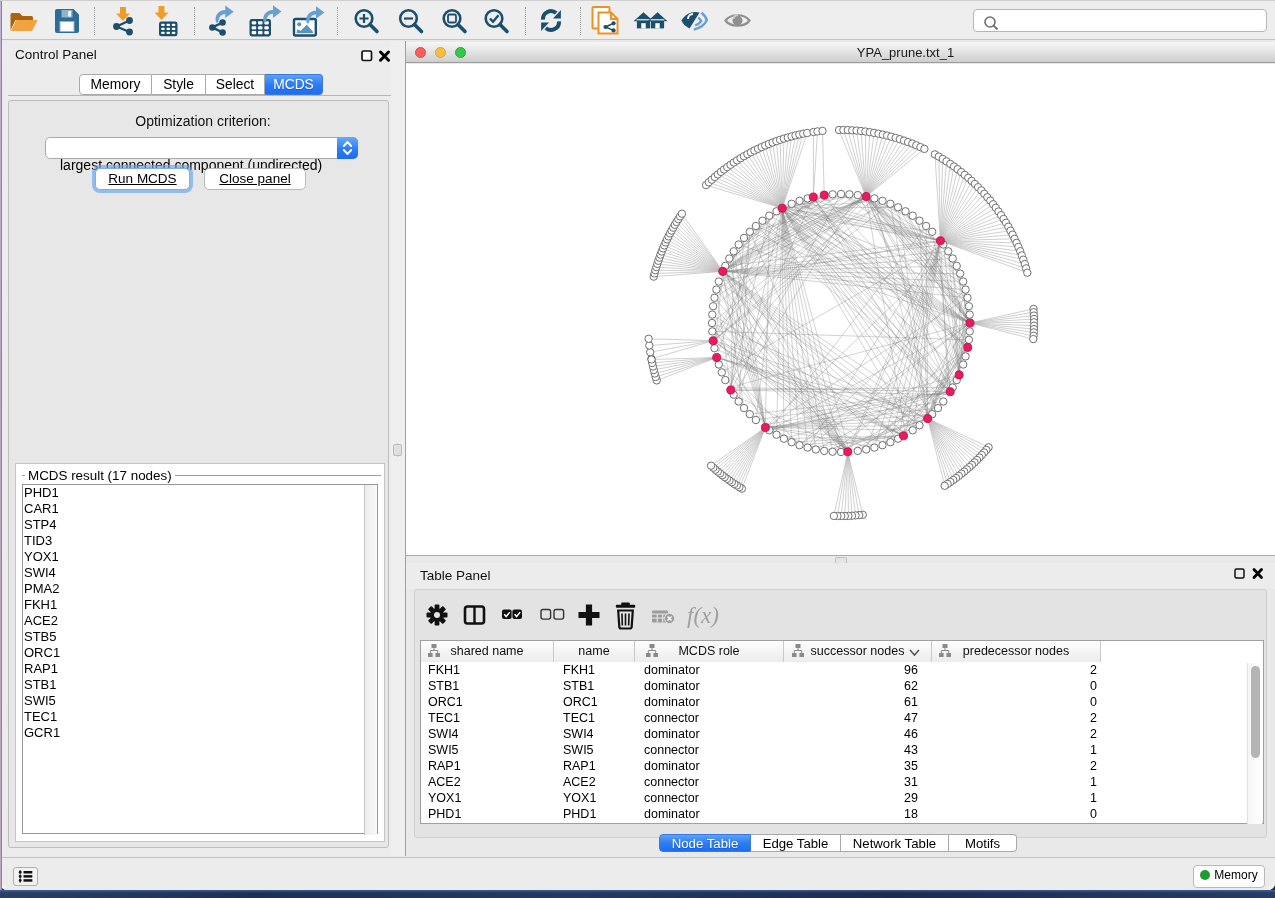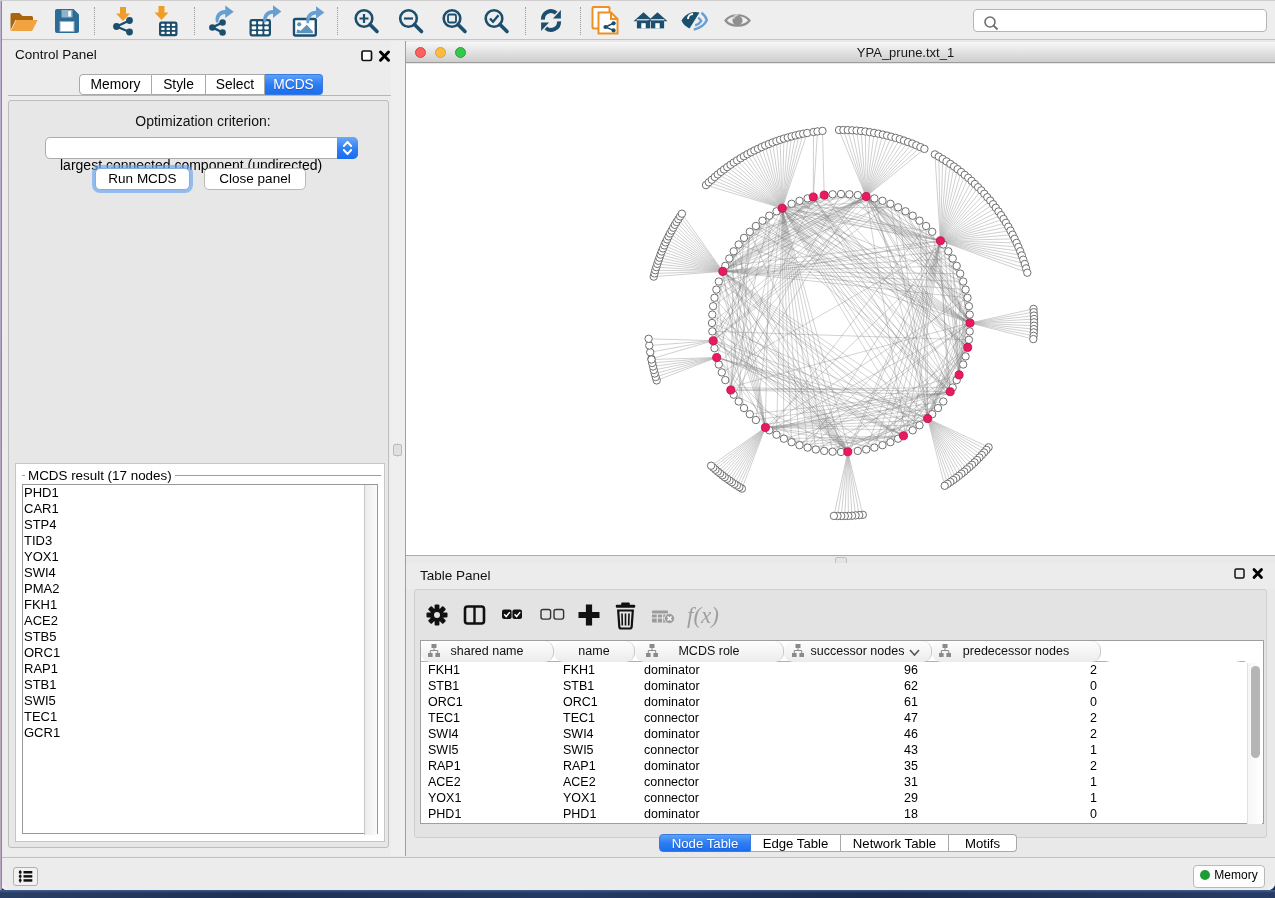--- a/index.html
+++ b/index.html
@@ -31,21 +31,21 @@
   .seg .tb.sel { background:linear-gradient(#5ba2f7,#2e7df2 50%,#1b6ef0); color:#fff; border-color:#3a7ade; text-shadow:0 1px 1px rgba(0,0,60,.25); }
   .seg2 { height:18px; }
   .seg2 .tb { height:18px; line-height:17px; font-size:13.2px; }
   
   #optlabel { left:66px; top:44px; width:270px; text-align:center; font-size:14px; color:#111; }
   #combo { left:43px; top:68px; width:313px; height:22px; background:#fff; border:1px solid #ababab; border-radius:5px; }
   #combo .txt { position:absolute; left:14px; top:19px; font-size:14px; color:#000; }
   #combo .step { position:absolute; right:-1px; top:-1px; width:21px; height:22px; border-radius:0 5px 5px 0;
       background:linear-gradient(#69abf8,#2e7df2 55%,#186df0); }
   .btn { position:absolute; height:22px; background:#fff; border:1px solid #b9b9b9; border-radius:5px;
-      font-size:13.5px; color:#000; text-align:center; line-height:20px; }
+      font-size:13.5px; color:#000; text-align:center; line-height:20px;text-decoration:underline; }
   #runbtn { box-shadow:0 0 0 3px rgba(100,165,240,.65); border-color:#85aedd; }
   
   #mcds-box { position:absolute; left:13px; top:394px; width:370px; height:379px; background:#fff; border:1px solid #c6c6c6; }
   #mcds-legend { position:absolute; left:6px; top:11px; right:3px; height:10px; border-top:1px solid #9d9d9d; }
   #mcds-title { position:absolute; left:9px; top:4px; font-size:13.4px; color:#000; background:#fff; padding:0 3px; }
   #mcds-list { position:absolute; left:6px; top:20px; width:356px; height:350px; background:#fff; border:1px solid #989898; font-size:13px; color:#000; }
   #mcds-list div { height:16px; line-height:16px; padding-left:1px; }
   #mcds-list #mcds-sb { position:absolute; height:350px !important; right:0; top:0; width:13px; height:100%; background:linear-gradient(90deg,#ececec,#fafafa); border-left:1px solid #c6c6c6; }
   
   #vsplit { left:391px; top:41px; width:15px; height:815px; background:#efefef; border-right:1px solid #9f9f9f; }
@@ -55,21 +55,21 @@
   #net-title .t { position:absolute; left:130px; right:0; top:3px; text-align:center; font-size:13px; color:#1a1a1a; }
   .light { position:absolute; top:4.5px; width:11px; height:11px; border-radius:50%; }
   #net-canvas { left:406px; top:64px; width:869px; height:492px; background:#fff; border-bottom:1px solid #ababab; }
   #hsplit-grip { left:835px; top:557px; width:12px; height:7px; background:#e4e4e4; border:1px solid #c0c0c0; border-radius:2px; }
   
   #tp { left:406px; top:563px; width:869px; height:293px; background:#e9e9e9; }
   #tp-title { position:absolute; left:0; top:0; width:100%; height:26px; background:#ececec;text-decoration:underline; }
   #tp-title span { position:absolute; left:14px; top:5px; font-size:13.5px; color:#111; }
   #tp-tbbg { position:absolute; left:8px; top:26px; width:853px; height:249px; background:#e3e3e3; border:1px solid #cfcfcf; border-radius:3px; }
   #tp-table { position:absolute; left:14px; top:77px; width:844px; height:184px; background:#fff; border:1px solid #9f9f9f; }
-  .th { position:absolute; top:0; height:21px; background:linear-gradient(#fdfdfd,#ececec); border-right:1px solid #c9c9c9;border-radius:9px; }
+  .th { position:absolute; top:0; height:21px; background:linear-gradient(#fdfdfd,#ececec); border-right:1px solid #c9c9c9; }
   #thead { position:absolute; left:0; top:0; width:824px; height:21px; border-bottom:1px solid #b0b0b0; }
   .th span { position:absolute; top:3px; width:100%; text-align:center; font-size:12.5px; color:#111; }
   .row { position:absolute; width:824px; height:16px; font-size:12.5px; color:#000; }
   .row .c1 { position:absolute; left:7px; }
   .row .c2 { position:absolute; left:142px; }
   .row .c3 { position:absolute; left:223px; }
   .row .c4 { position:absolute; left:380px; width:117px; text-align:right; }
   .row .c5 { position:absolute; left:528px; width:148px; text-align:right; }
   #tp-vsb { position:absolute; right:1px; top:22px; width:15px; height:161px; background:linear-gradient(90deg,#f6f6f6,#fff); border-left:1px solid #e0e0e0; }
   #tp-vsb .thumb { position:absolute; left:3px; top:3px; width:9px; height:92px; background:#b5b5b5; border-radius:5px; }

